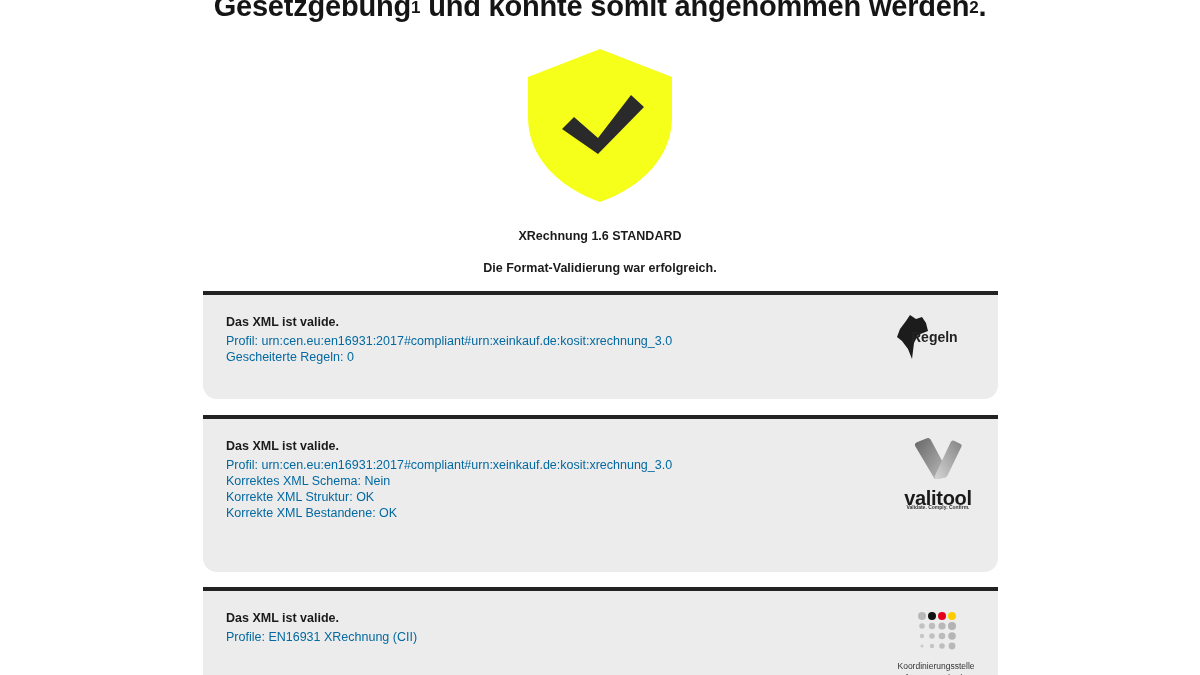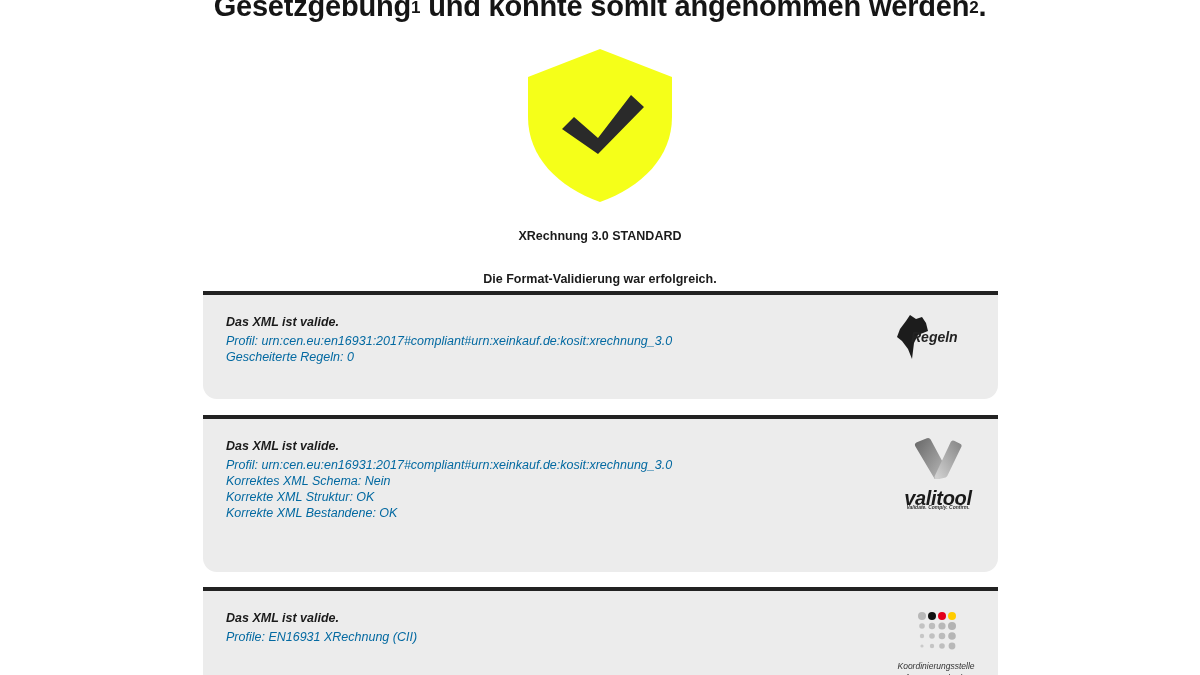--- a/index.html
+++ b/index.html
@@ -12,27 +12,26 @@
     }
     .headline sup { font-size: 17px; position: relative; top: -3px; vertical-align: baseline; }
 
     .shield { position: absolute; left: 527px; top: 47px; width: 146px; height: 156px; }
 
     .subtitle {
       position: absolute; left: 0; width: 1200px; text-align: center;
       font-size: 12.5px; font-weight: 700; color: #1b1b1b;
     }
     .subtitle.s1 { top: 229px; }
-    .subtitle.s2 { top: 272px; }
+    .subtitle.s2 { top: 261px; }
 
     .card {
       position: absolute; left: 203px; width: 795px;
       background: #ececec; border-top: 4px solid #222222;
       border-radius: 0 0 14px 14px;
-      font-style: italic;
     }
     .card .content { position: absolute; left: 23px; top: 19px; }
     .card .title { font-size: 12.5px; font-weight: 700; line-height: 16px; margin-bottom: 3px; }
     .card .line { font-size: 12.5px; line-height: 16px; color: #0369a1; }
 
     .card.c1 { top: 291px; height: 108px; }
     .card.c2 { top: 415px; height: 157px; }
     .card.c3 { top: 587px; height: 100px; }
 
     .logo { position: absolute; }
@@ -53,21 +52,21 @@
   <span>Gesetzgebung</span><sup>1</sup><span> und könnte somit angenommen werden</span><sup>2</sup><span>.</span>
 </div>
 
 <div class="shield">
   <svg width="146" height="156" viewBox="0 0 146 156">
     <path d="M73 2 L145 30 L145 70 C145 110 115 140 73 155 C31 140 1 110 1 70 L1 30 Z" fill="#F5FF19"></path>
     <path d="M35 82 L47 70 L71 91 L104 48 L117 60 L71 107 Z" fill="#2A2A2A"></path>
   </svg>
 </div>
 
-<div class="subtitle s1">XRechnung 3.0 STANDARD</div>
+<div class="subtitle s1">XRechnung 1.6 STANDARD</div>
 <div class="subtitle s2">Die Format-Validierung war erfolgreich.</div>
 
 <div class="card c1">
   <div class="content">
     <div class="title">Das XML ist valide.</div>
     <div class="line">Profil: urn:cen.eu:en16931:2017#compliant#urn:xeinkauf.de:kosit:xrechnung_3.0</div>
     <div class="line">Gescheiterte Regeln: 0</div>
   </div>
   <div class="logo logo-mustang">
     <svg width="40" height="50" viewBox="0 0 40 50" style="position:absolute;left:0;top:0">

